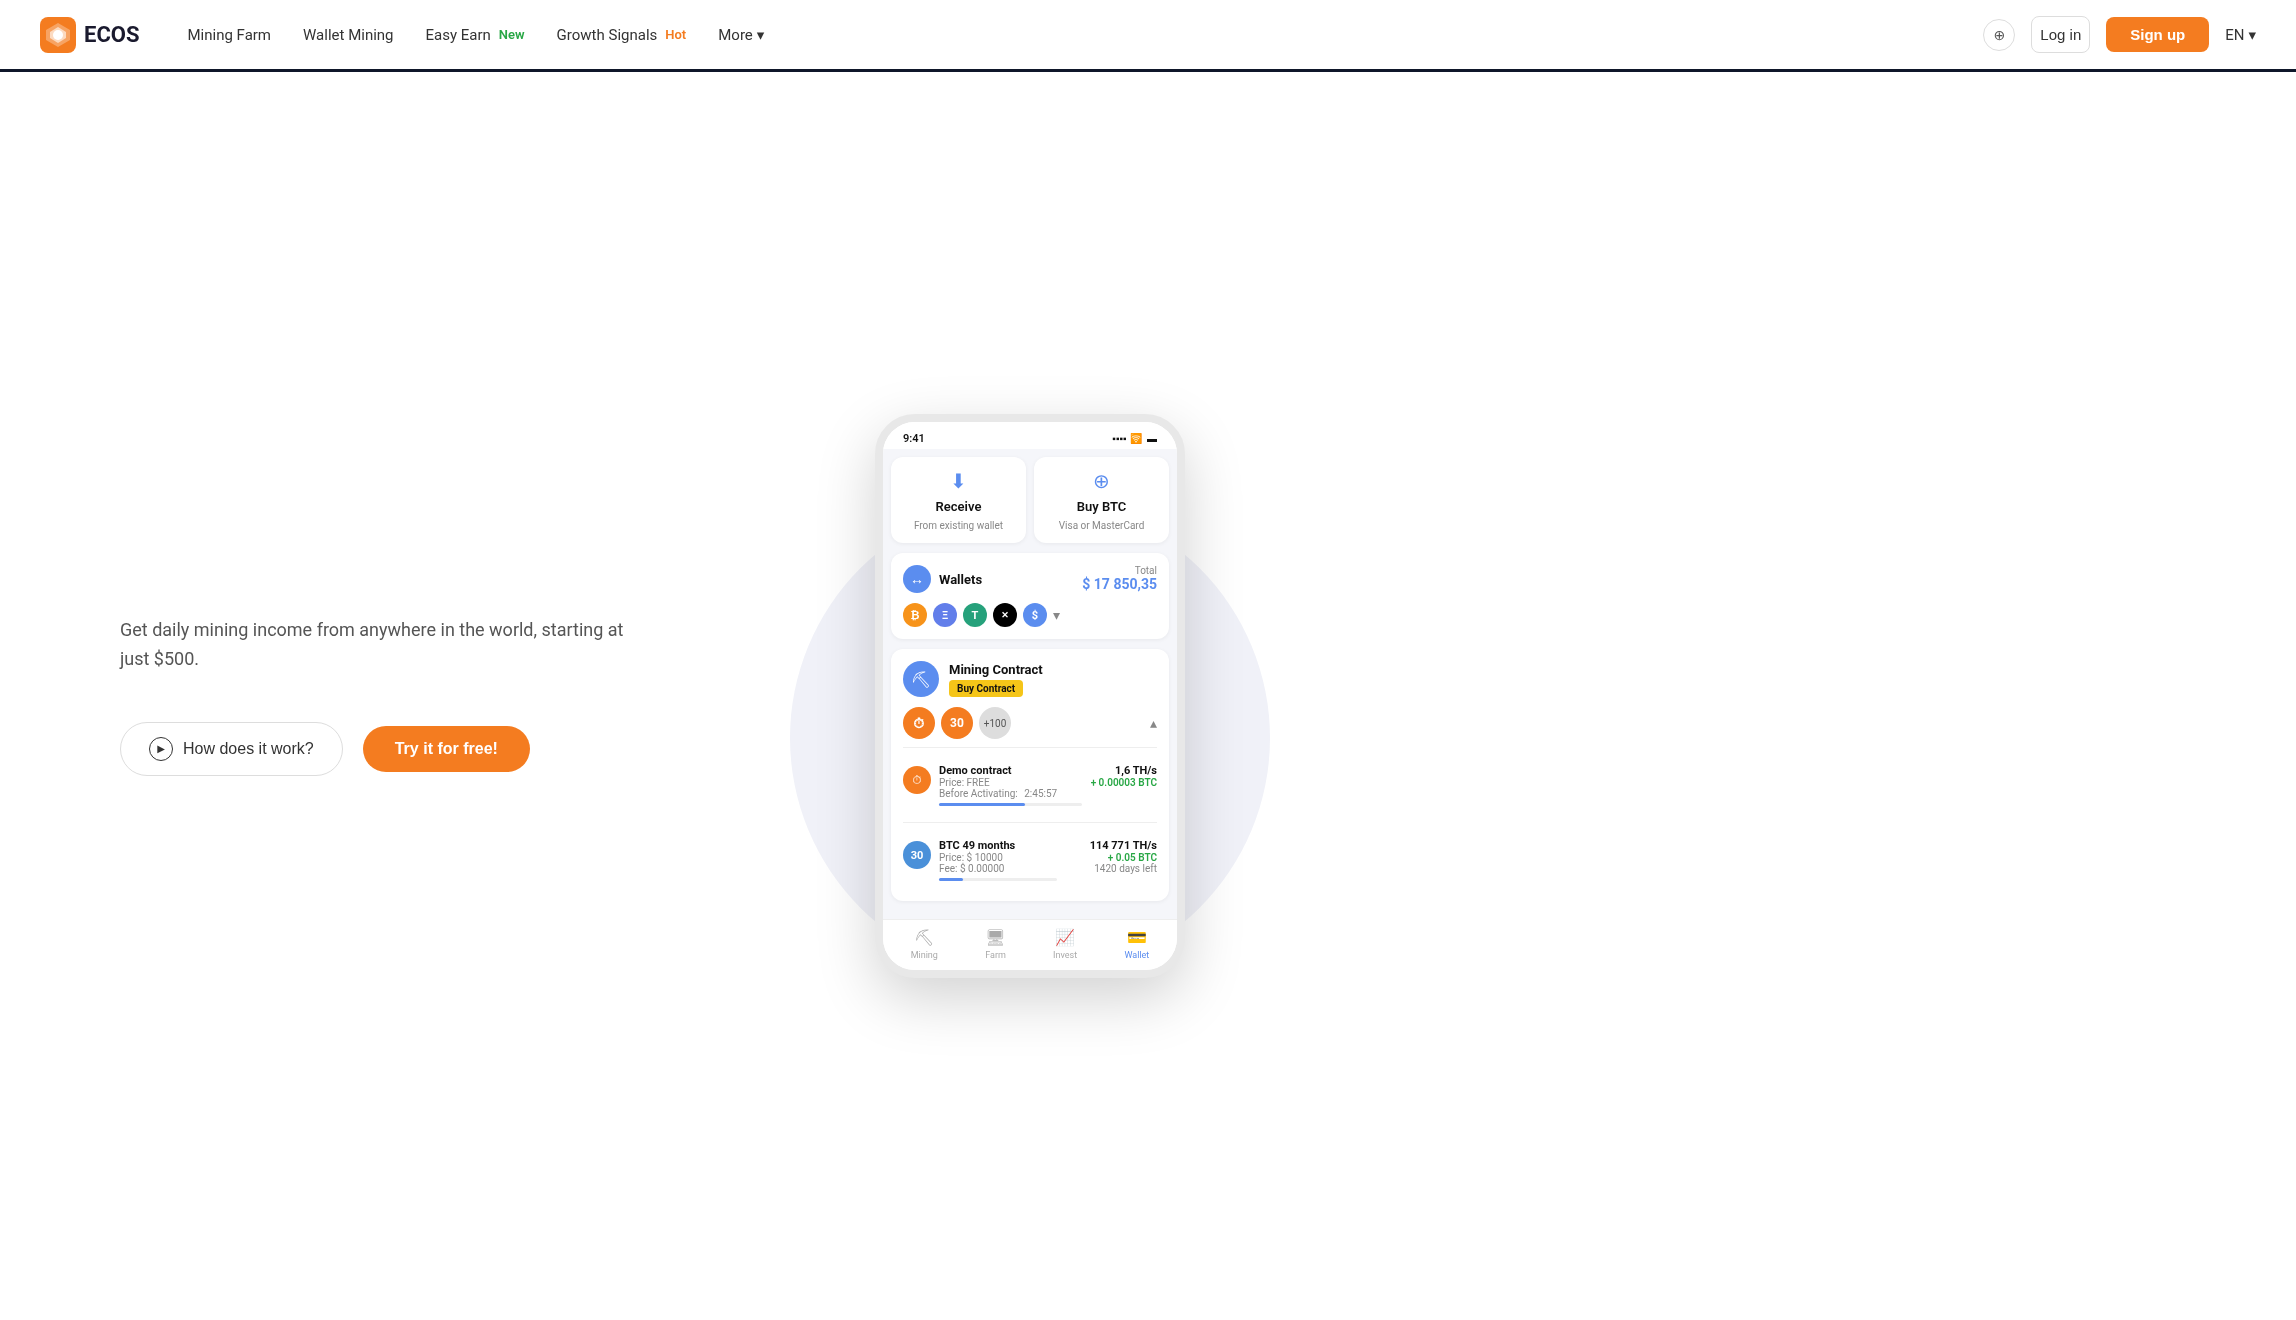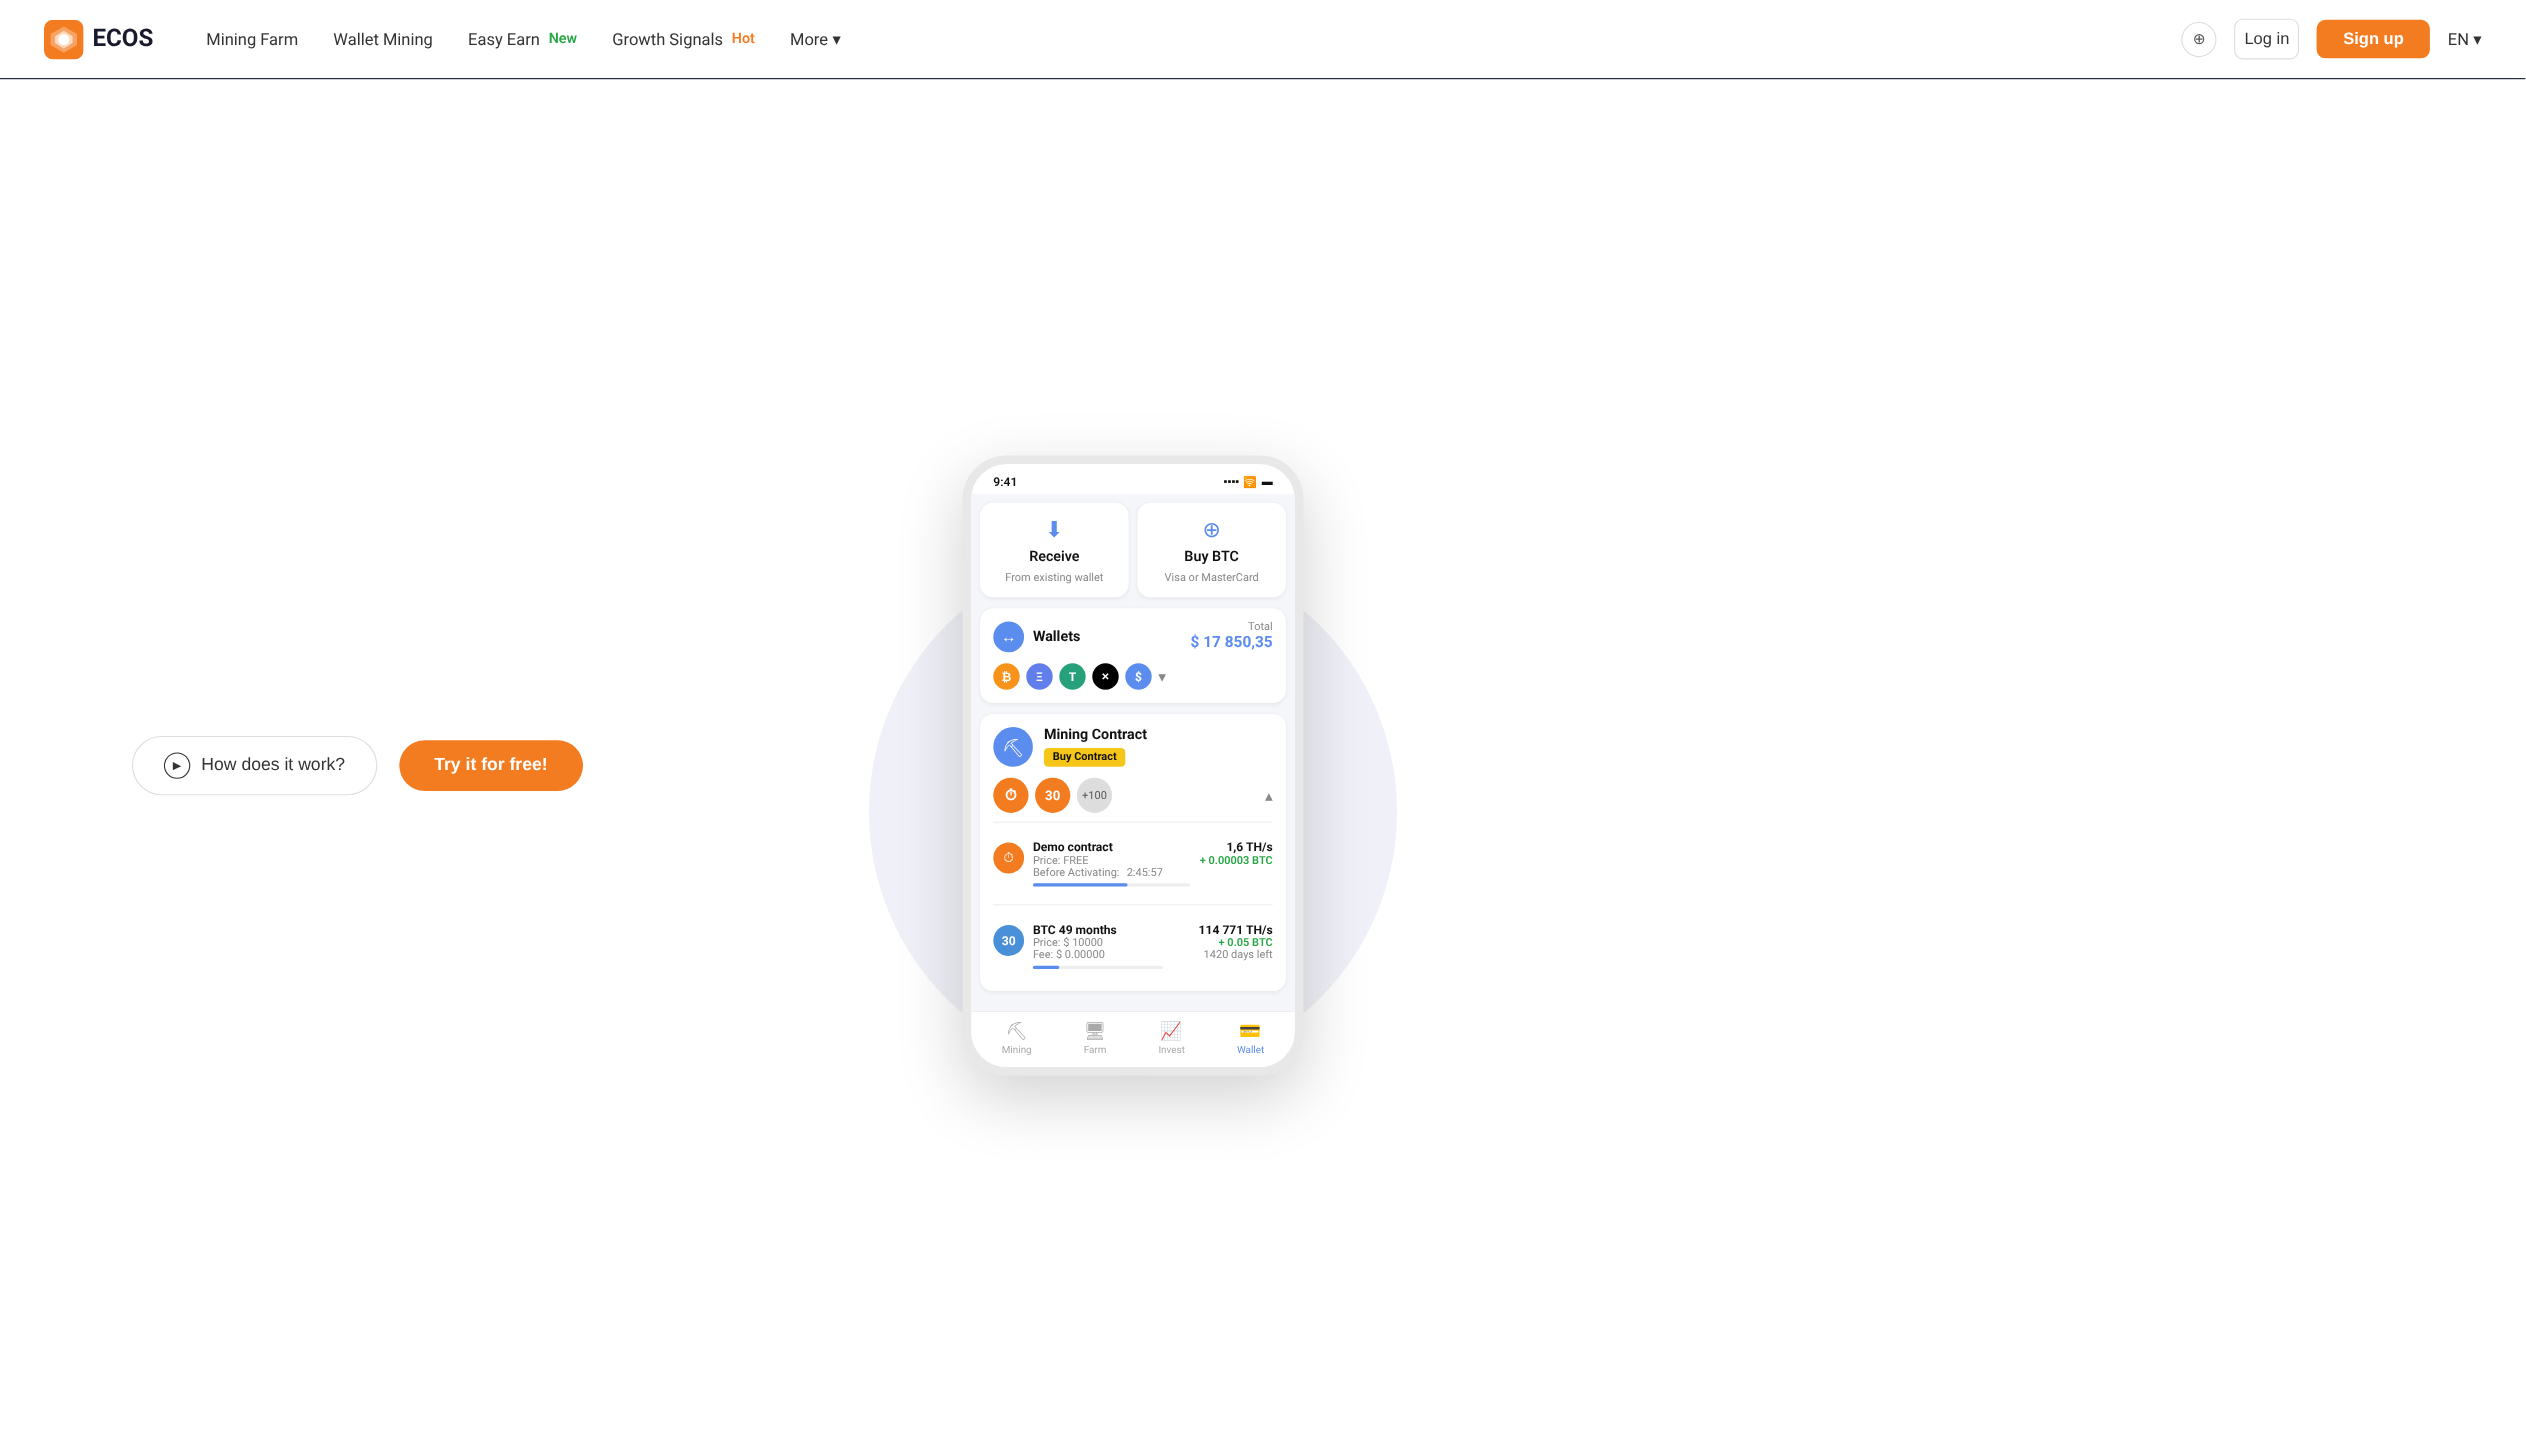--- a/index.html
+++ b/index.html
@@ -1,21 +1,21 @@
 <!DOCTYPE html>
 <html><head>
   <meta charset="utf-8">
   <style>
     * { margin: 0; padding: 0; box-sizing: border-box; }
     body { font-family: -apple-system, BlinkMacSystemFont, 'Segoe UI', Roboto, sans-serif; background: #fff; overflow-x: hidden; }
 
     
     .navbar {
       display: flex; align-items: center; padding: 0 40px; height: 72px;
-      border-bottom: 1px solid #0f172a; background: #fff; position: sticky; top: 0; z-index: 100;
+      border-bottom: 3px solid #0f172a; background: #fff; position: sticky; top: 0; z-index: 100;
     }
     .logo { display: flex; align-items: center; gap: 8px; margin-right: 48px; text-decoration: none; }
     .logo-icon { width: 36px; height: 36px; }
     .logo-text { font-size: 22px; font-weight: 700; color: #1a1a2e; }
     .nav-links { display: flex; align-items: center; gap: 32px; flex: 1; }
     .nav-link { font-size: 15px; color: #333; text-decoration: none; cursor: pointer; display: flex; align-items: center; gap: 4px; }
     .badge-new { color: #28a745; font-size: 13px; font-weight: 600; margin-left: 4px; }
     .badge-hot { color: #f47c20; font-size: 13px; font-weight: 600; margin-left: 4px; }
     .nav-right { display: flex; align-items: center; gap: 16px; }
     .btn-login { padding: 9px 8px; border: 1px solid #ddd; border-radius: 8px; background: #fff; font-size: 15px; cursor: pointer; color: #333; }
@@ -135,20 +135,21 @@
     <button class="btn-signup">Sign up</button>
     <div class="lang-selector">
       <span>EN</span>
       <span>▾</span>
     </div>
   </div>
 </nav>
 
 <section class="hero">
   <div class="hero-left">
+    <p class="hero-subtitle">Get daily mining income from anywhere in the world, starting at just $500.</p>
     <div class="hero-actions">
       <button class="btn-how">
         <span class="play-circle">▶</span>
         <span>How does it work?</span>
       </button>
       <button class="btn-try">Try it for free!</button>
     </div>
   </div>
 
   <div class="hero-right">

